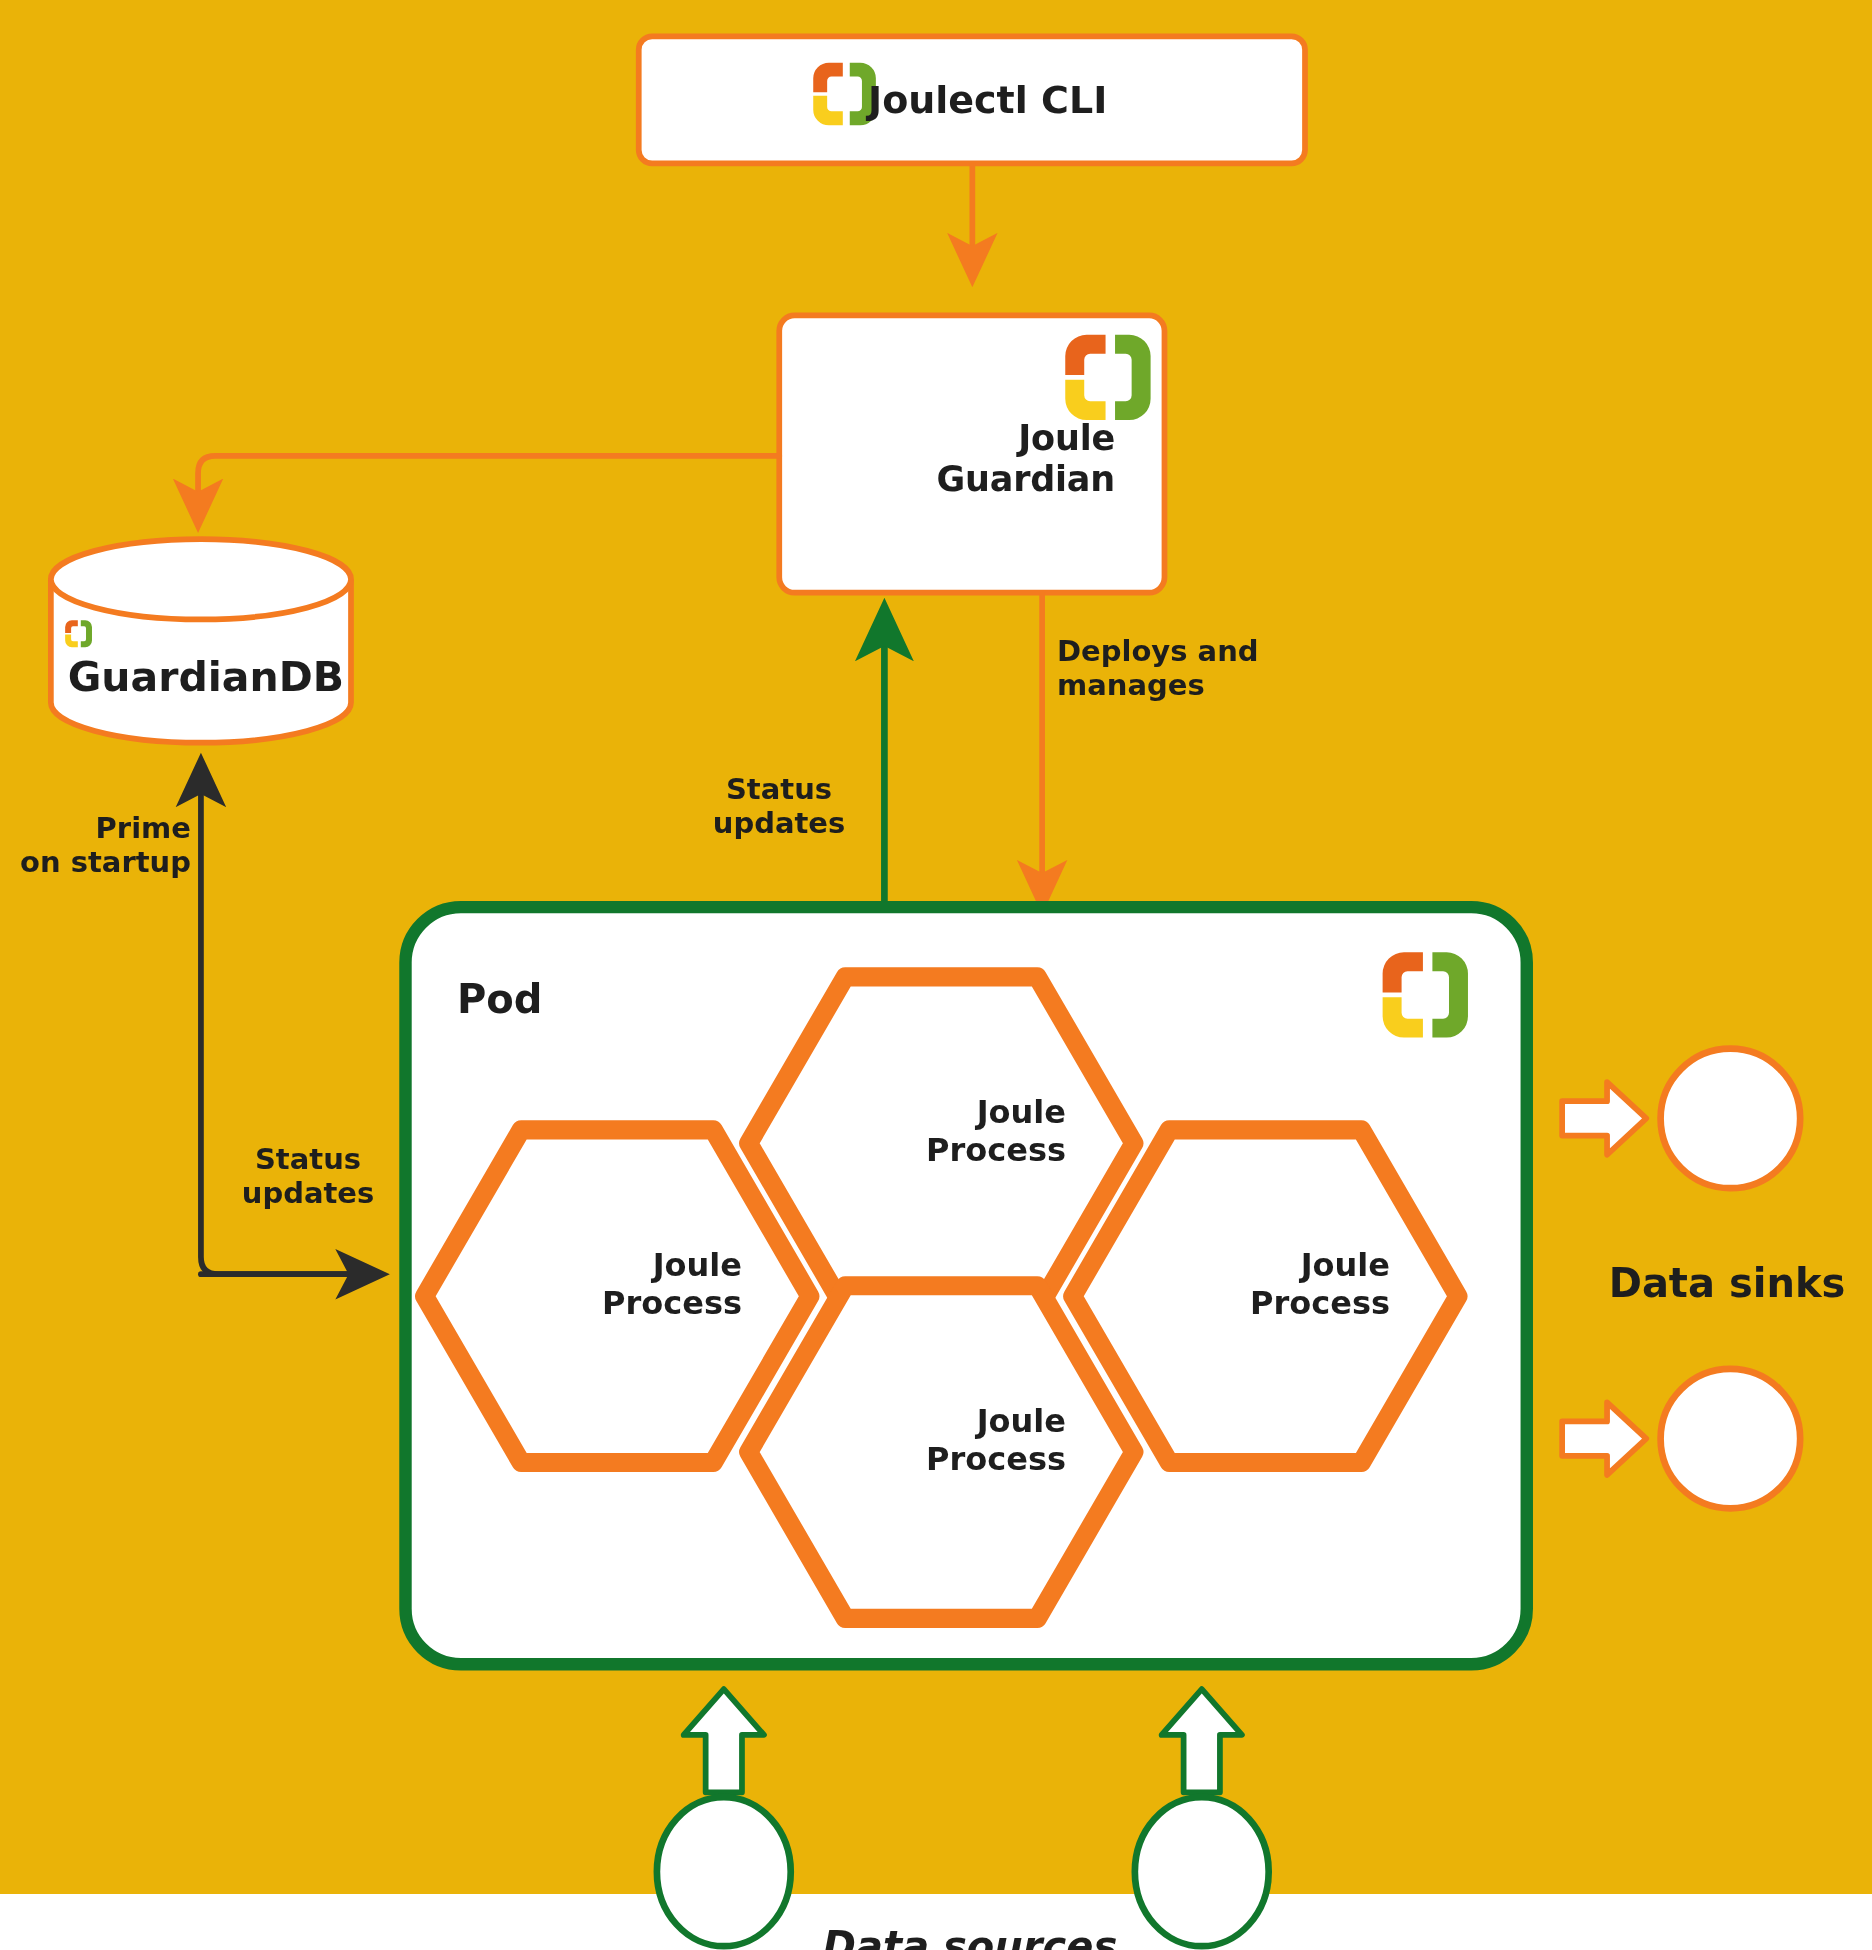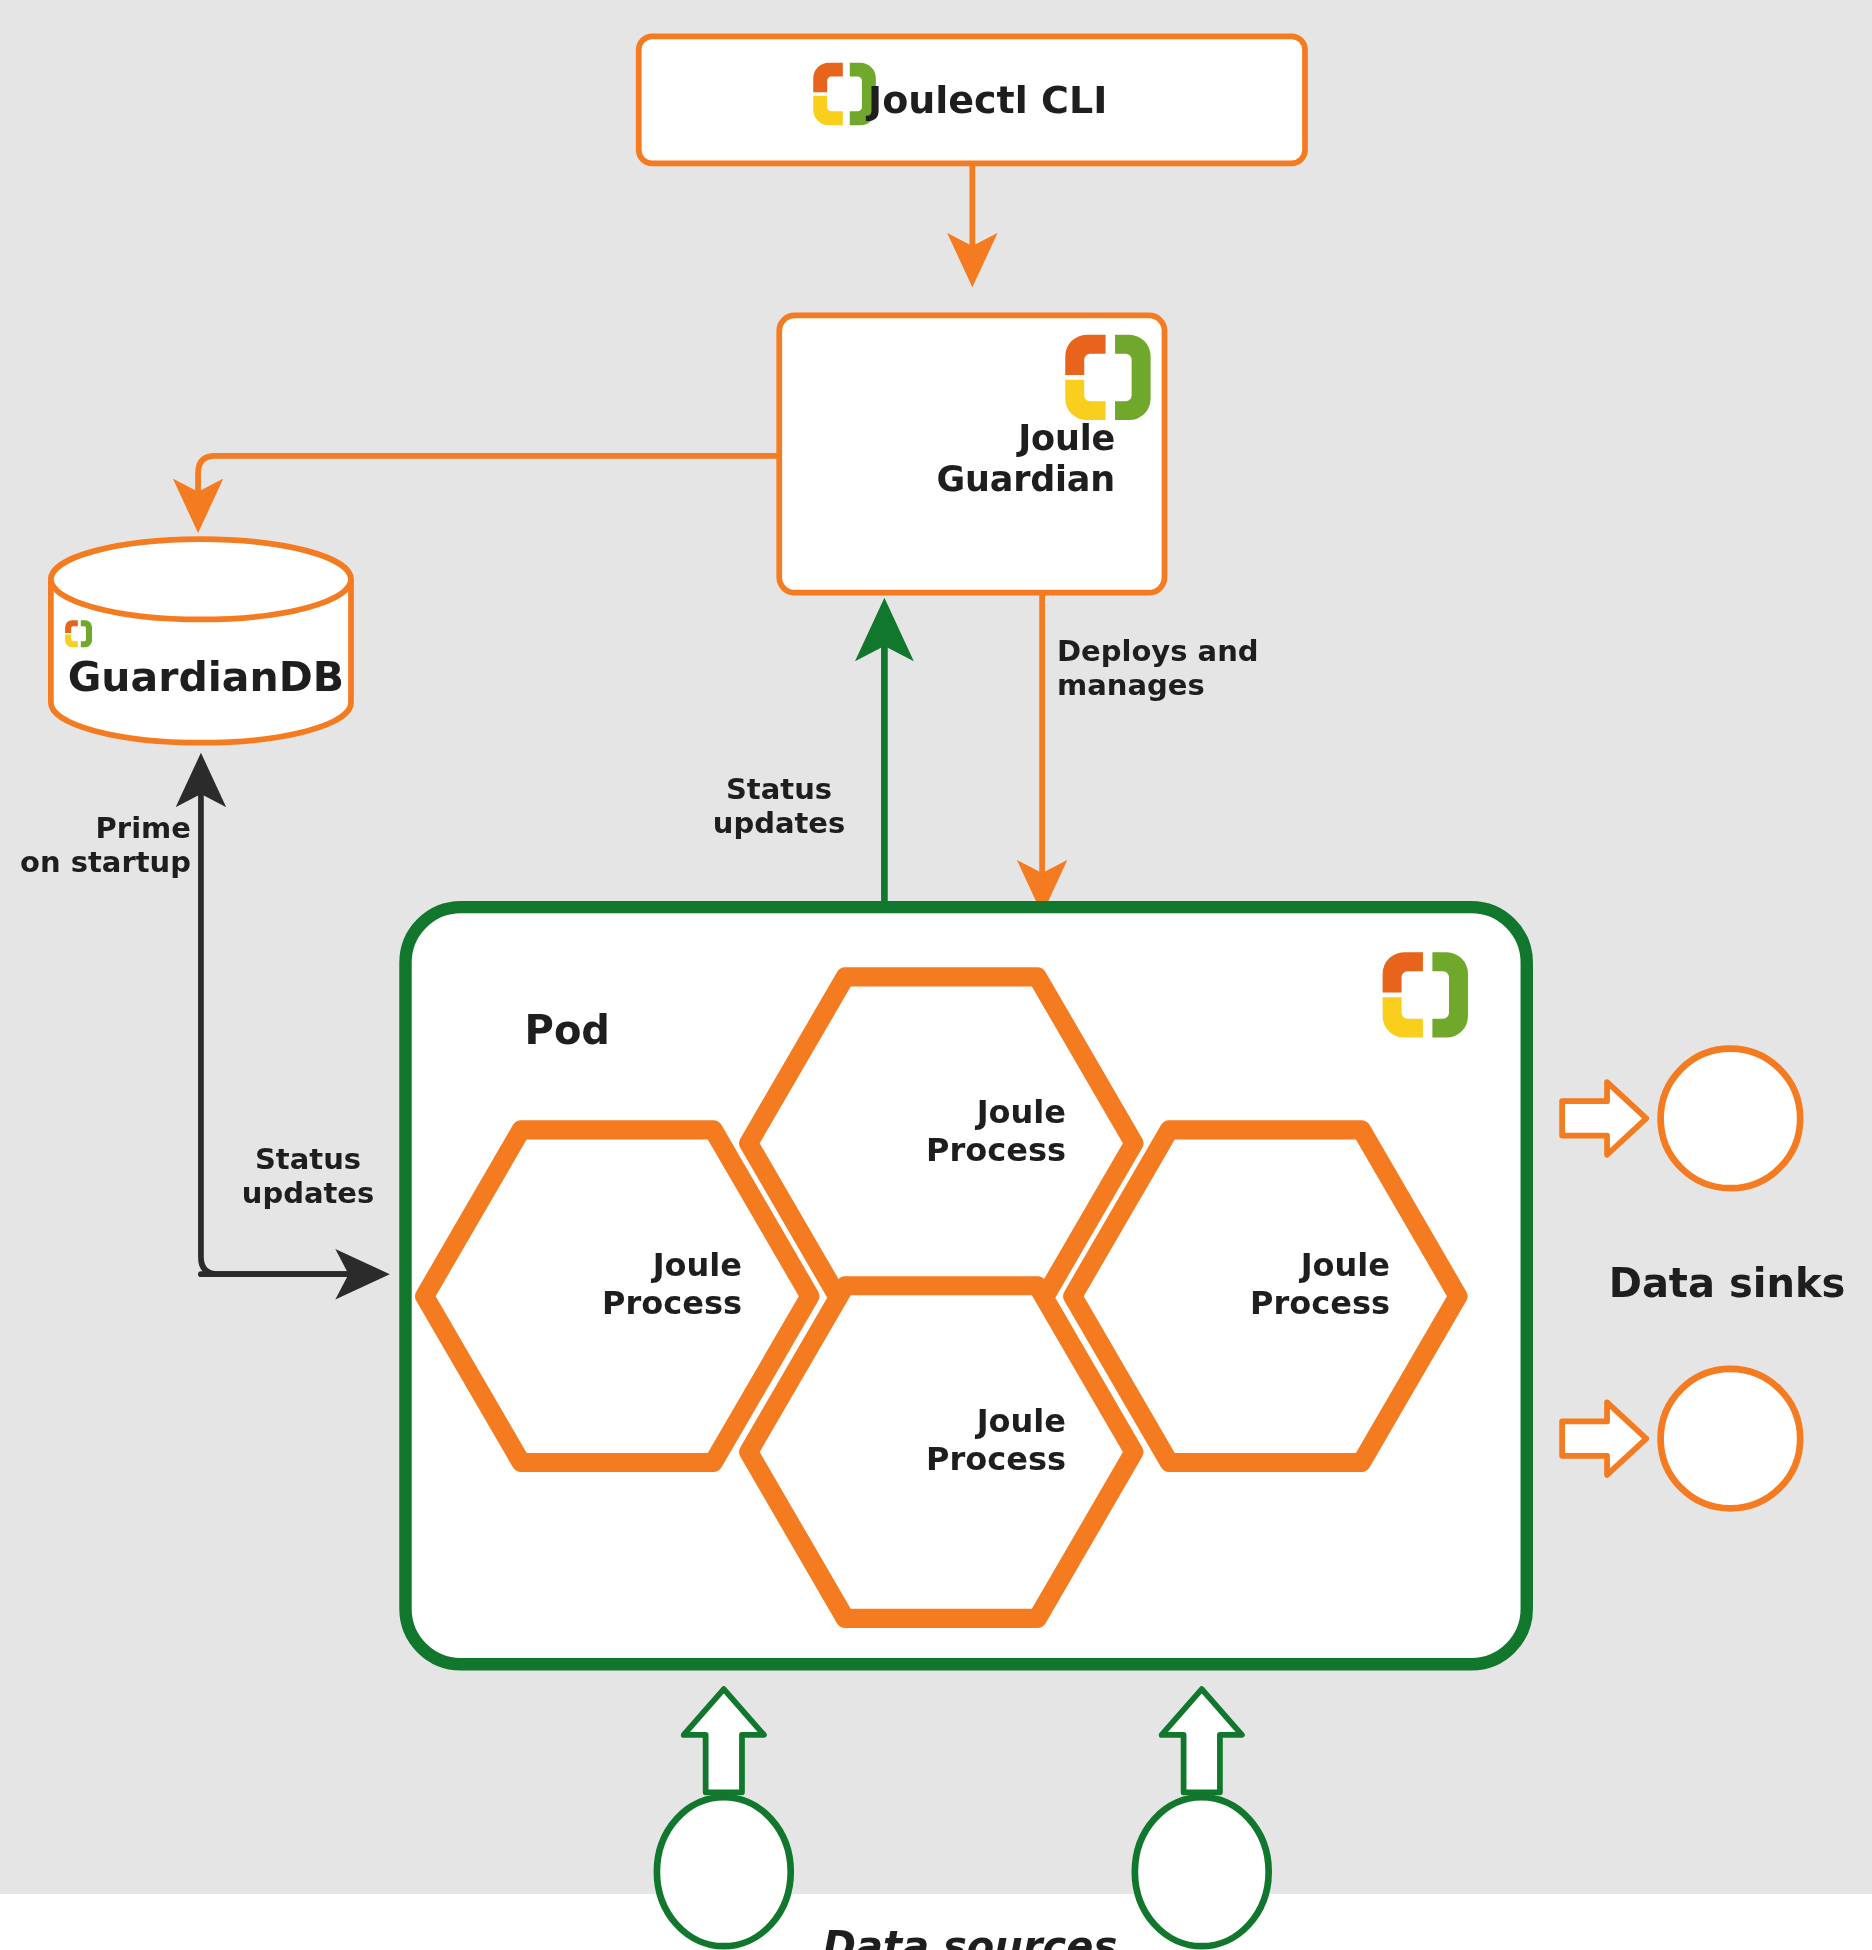--- a/index.html
+++ b/index.html
@@ -11,21 +11,21 @@
     font-family: "DejaVu Sans", "Liberation Sans", sans-serif;
     width: 1873px;
     height: 1951px;
     position: relative;
     overflow: hidden;
   }
   #stage {
     position: relative;
     width: 1873px;
     height: 1894px;
-    background: #e5e5e5;
+    background: #eab308;
   }
   svg.layer {
     position: absolute;
     top: 0;
     left: 0;
     width: 1873px;
     height: 1951px;
   }
   .lbl {
     position: absolute;
@@ -181,21 +181,21 @@
     </g>
   </svg>
 
   <div class="lbl cli-title" style="left:868px; top:78px; width:344px; text-align:left;">Joulectl CLI</div>
 
   <div class="lbl node-title" style="left:828px; top:418px; width:287px;">Joule
 Guardian</div>
 
   <div class="lbl db-title" style="left:57px; top:653px; width:287px;">GuardianDB</div>
 
-  <div class="lbl pod-title" style="left:457px; top:1007px; width:153px; text-align:right;">Pod</div>
+  <div class="lbl pod-title" style="left:457px; top:976px; width:153px; text-align:left;">Pod</div>
 
   <div class="lbl hex-title" style="left:817px; top:1094px; width:249px;">Joule
 Process</div>
 
   <div class="lbl hex-title" style="left:493px; top:1247px; width:249px;">Joule
 Process</div>
 
   <div class="lbl hex-title" style="left:817px; top:1403px; width:249px;">Joule
 Process</div>
 

